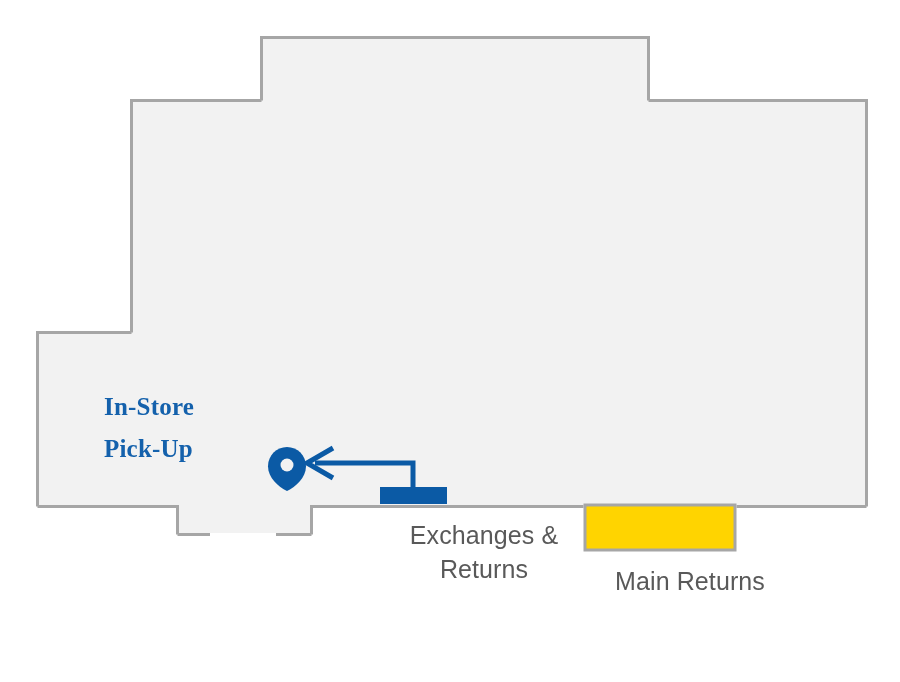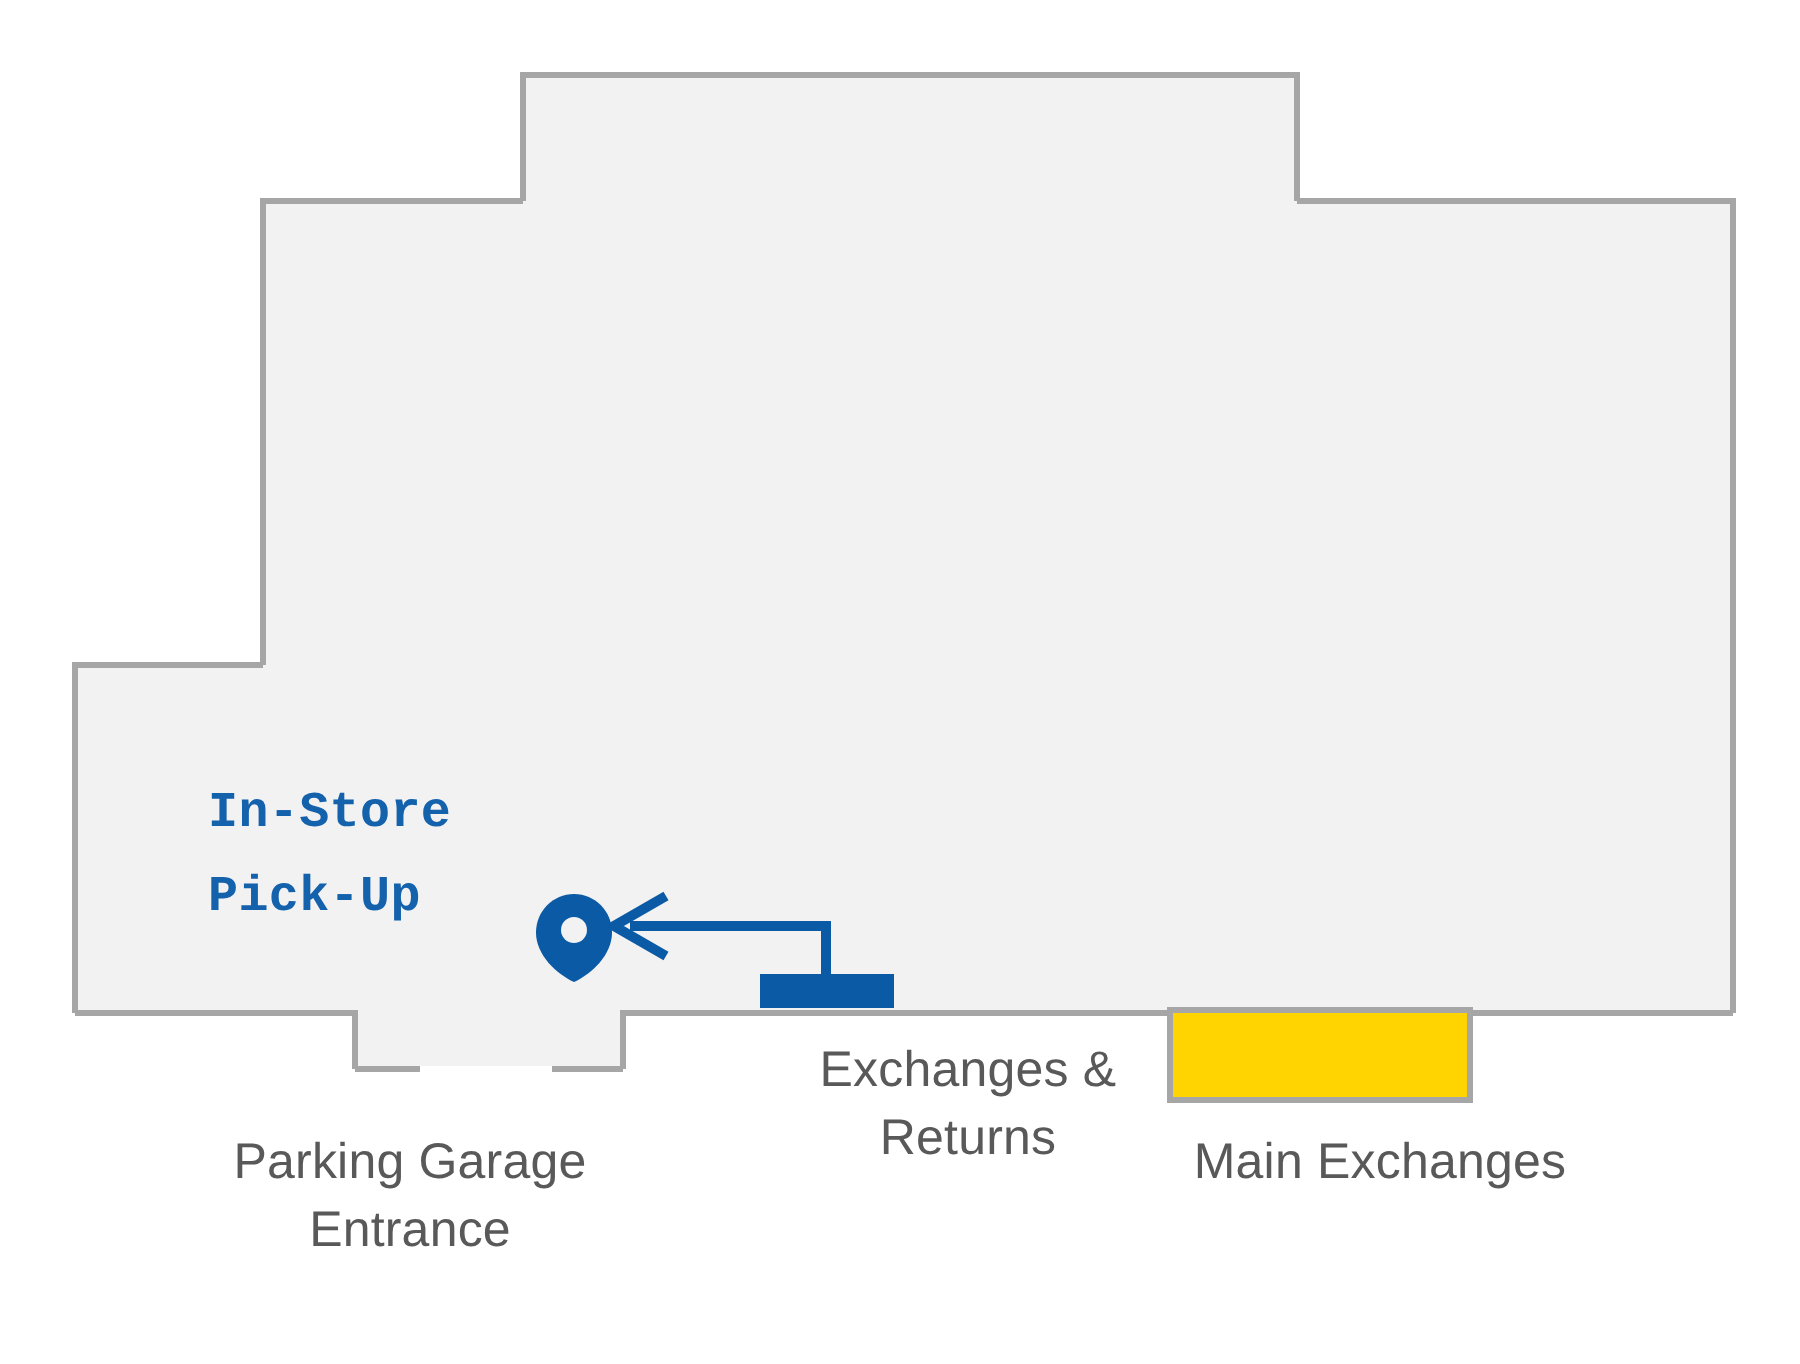--- a/index.html
+++ b/index.html
@@ -36,21 +36,21 @@
     text-align: center;
     white-space: pre-line;
     letter-spacing: 0.1px;
   }
   #label-pickup {
     position: absolute;
     left: 104px;
     top: 386px;
     width: 200px;
     color: #1461AC;
-    font-family: Liberation Mono, monospace;
+    font-family: Liberation Serif, serif;
     font-weight: bold;
     font-size: 25px;
     line-height: 42px;
     text-align: left;
     white-space: pre-line;
     letter-spacing: 0.2px;
   }
   #label-parking-garage {
     left: 85px;
     top: 564px;
@@ -110,21 +110,19 @@
                C 268,477.5 278.2,486.8 287,491
                C 295.8,486.8 306,477.5 306,466.2
                C 306,455.6 297.5,447 287,447 Z" fill="#0B5AA5" stroke="none"></path>
       <circle cx="287" cy="465" r="6.5" fill="#F2F2F2"></circle>
     </g>
   </svg>
 
   <div id="label-pickup" class="map-label">In-Store
 Pick-Up</div>
 
-  <div id="label-parking-garage" class="map-label">Parking Garage
-Entrance</div>
 
   <div id="label-exchanges-returns" class="map-label">Exchanges &amp;
 Returns</div>
 
-  <div id="label-main-entrance" class="map-label">Main Exchanges</div>
+  <div id="label-main-entrance" class="map-label">Main Returns</div>
 
 </div>
 
 </body></html>

